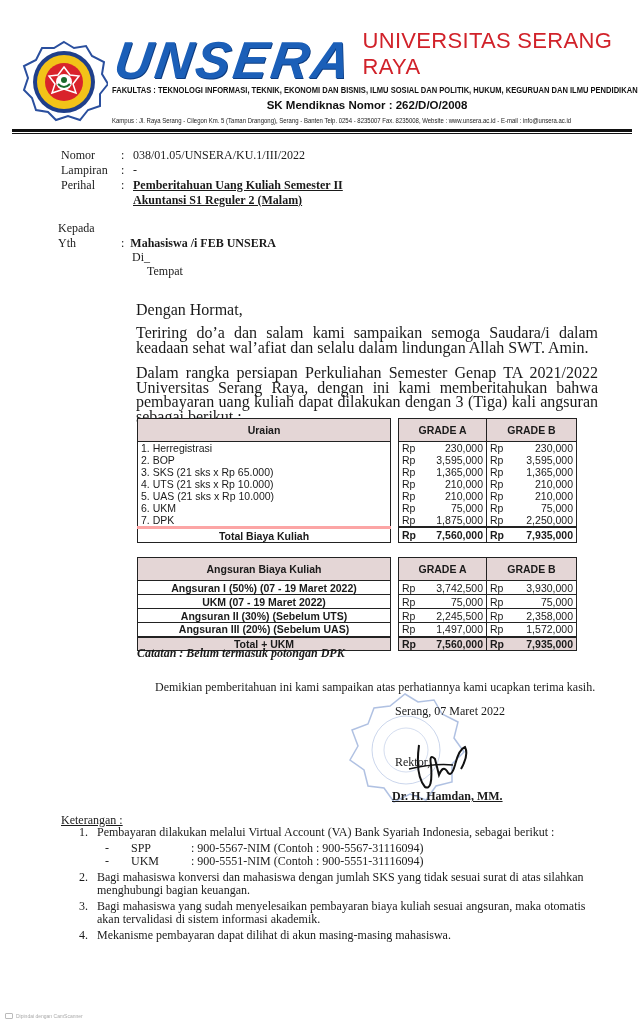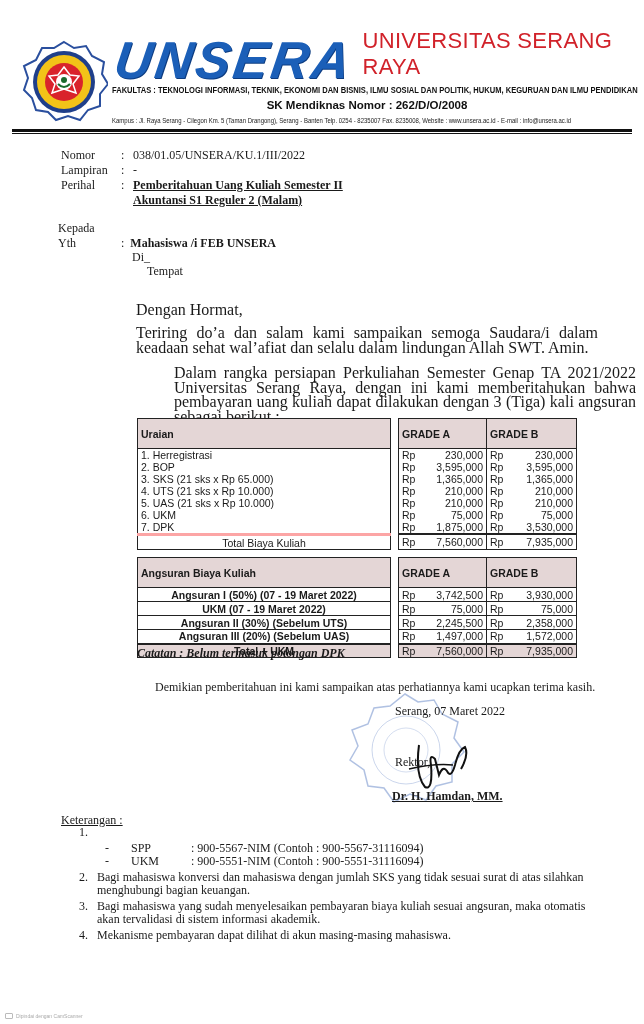--- a/index.html
+++ b/index.html
@@ -32,32 +32,32 @@
   .meta-bold { font-weight: bold; text-decoration: underline; }
   .kepada { position: absolute; left: 58px; top: 221px; font-size: 12px; line-height: 15px; }
   .recipient { position: absolute; left: 121px; top: 236px; font-size: 12px; line-height: 15px; }
   .recipient .name { font-weight: bold; }
   .di { position: absolute; left: 132px; top: 250px; font-size: 12px; }
   .tempat { position: absolute; left: 147px; top: 264px; font-size: 12px; }
 
   .body-text { position: absolute; left: 136px; width: 462px; font-size: 16px; line-height: 14.5px; text-align: justify; }
   .p1 { top: 303px; }
   .p2 { top: 326px; }
-  .p3 { top: 366px; margin-left: 38px; }
+  .p3 { top: 366px; }
 
   
   table { border-collapse: collapse; font-family: "Liberation Sans", sans-serif; font-size: 10.5px; }
   .tbl-uraian { position: absolute; left: 137px; top: 418px; }
   .tbl-grade { position: absolute; top: 418px; }
   td, th { border: 1px solid #222; padding: 0 3px; height: 12px; line-height: 12px; }
-  th { background: #e4d6d6; font-weight: bold; text-align: left; height: 30px; }
+  th { background: #e4d6d6; font-weight: bold; text-align: center; height: 23px; }
   .noborder-v td { border-top: none; border-bottom: none; }
   .rp { width: 26px; border-right: none; }
   .amt { text-align: right; border-left: none; }
-  .tot td { font-weight: normal; border-top: 2px solid #222; height: 15px; }
+  .tot td { font-weight: bold; border-top: 2px solid #222; height: 15px; }
   .tbl-uraian td.item { width: 253px; border-top: none; border-bottom: none; }
   .tbl-uraian .tot td { text-align: center; border-top: 2px solid #222; border-bottom: 1px solid #222; }
   .grade-a { left: 398px; }
   .grade-b { left: 486px; }
   .grade-a td.amt, .grade-b td.amt { width: 62px; }
   .grade-b td.amt { width: 64px; }
 
   .tbl-ang { position: absolute; left: 137px; top: 557px; }
   .tbl-ang td.item { width: 253px; text-align: center; font-weight: bold; }
   .tbl-ang .tot td { background: #e4d6d6; }
@@ -246,21 +246,21 @@
   <tr class="noborder-v">
         <td class="rp">Rp</td>
         <td class="amt">210,000</td>
       </tr>
   <tr class="noborder-v">
         <td class="rp">Rp</td>
         <td class="amt">75,000</td>
       </tr>
   <tr class="noborder-v">
         <td class="rp">Rp</td>
-        <td class="amt">3,530,000</td>
+        <td class="amt">2,250,000</td>
       </tr>
   <tr class="tot">
         <td class="rp">Rp</td>
         <td class="amt">7,935,000</td>
       </tr>
 </tbody>
   </table>
 
 <table class="tbl-ang">
   <tbody>
@@ -354,20 +354,21 @@
 <svg class="signature" viewBox="0 0 70 60">
   <path d="M14 10 Q10 40 20 52 Q28 56 26 30 Q24 18 30 24 L34 40 Q38 30 42 36 Q46 44 50 30 Q54 14 60 12 Q64 20 56 34" fill="none" stroke="#111" stroke-width="2"></path>
   <path d="M4 34 Q30 28 48 30" fill="none" stroke="#111" stroke-width="1.6"></path>
 </svg>
 <div class="sig-name">Dr. H. Hamdan, MM.</div>
 
 <div class="ket-title">Keterangan :</div>
 <div class="ket-list">
   <div class="ket-item">
     <span class="ket-num">1.</span>
+    <span>Pembayaran dilakukan  melalui Virtual Account (VA) Bank Syariah Indonesia, sebagai berikut :</span>
   </div>
   <div class="ket-sub">
     <span class="dash">-</span>
     <span class="lbl">SPP</span>
     <span>: 900-5567-NIM (Contoh : 900-5567-31116094)</span>
   </div>
   <div class="ket-sub" style="margin-bottom:2px">
     <span class="dash">-</span>
     <span class="lbl">UKM</span>
     <span>: 900-5551-NIM (Contoh : 900-5551-31116094)</span>

